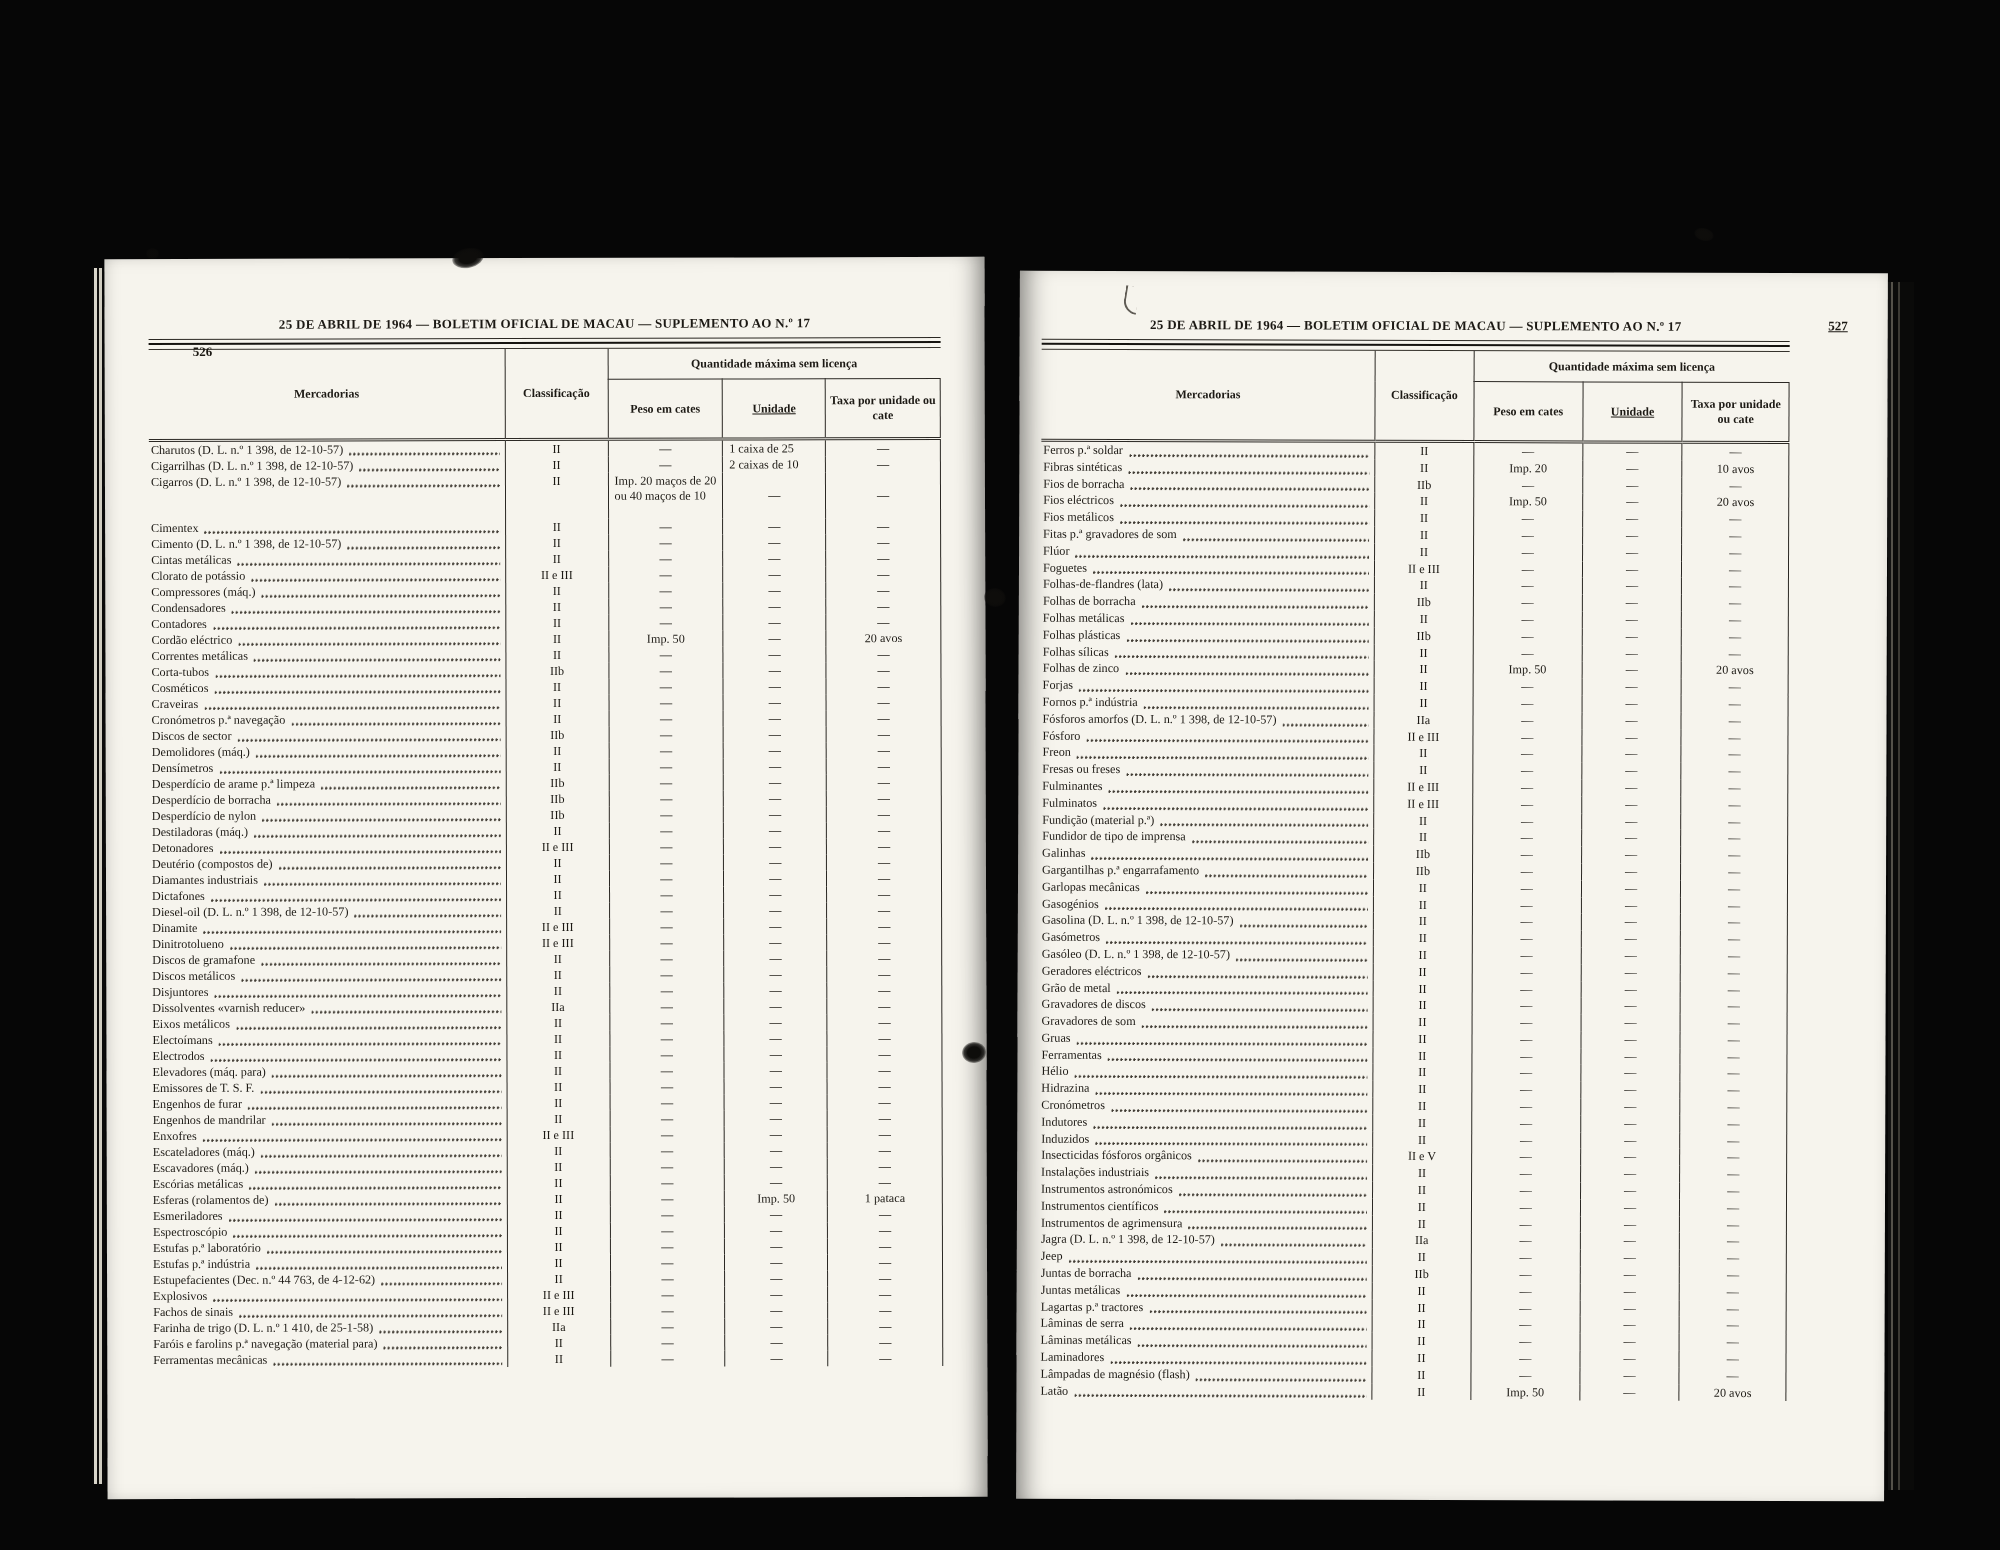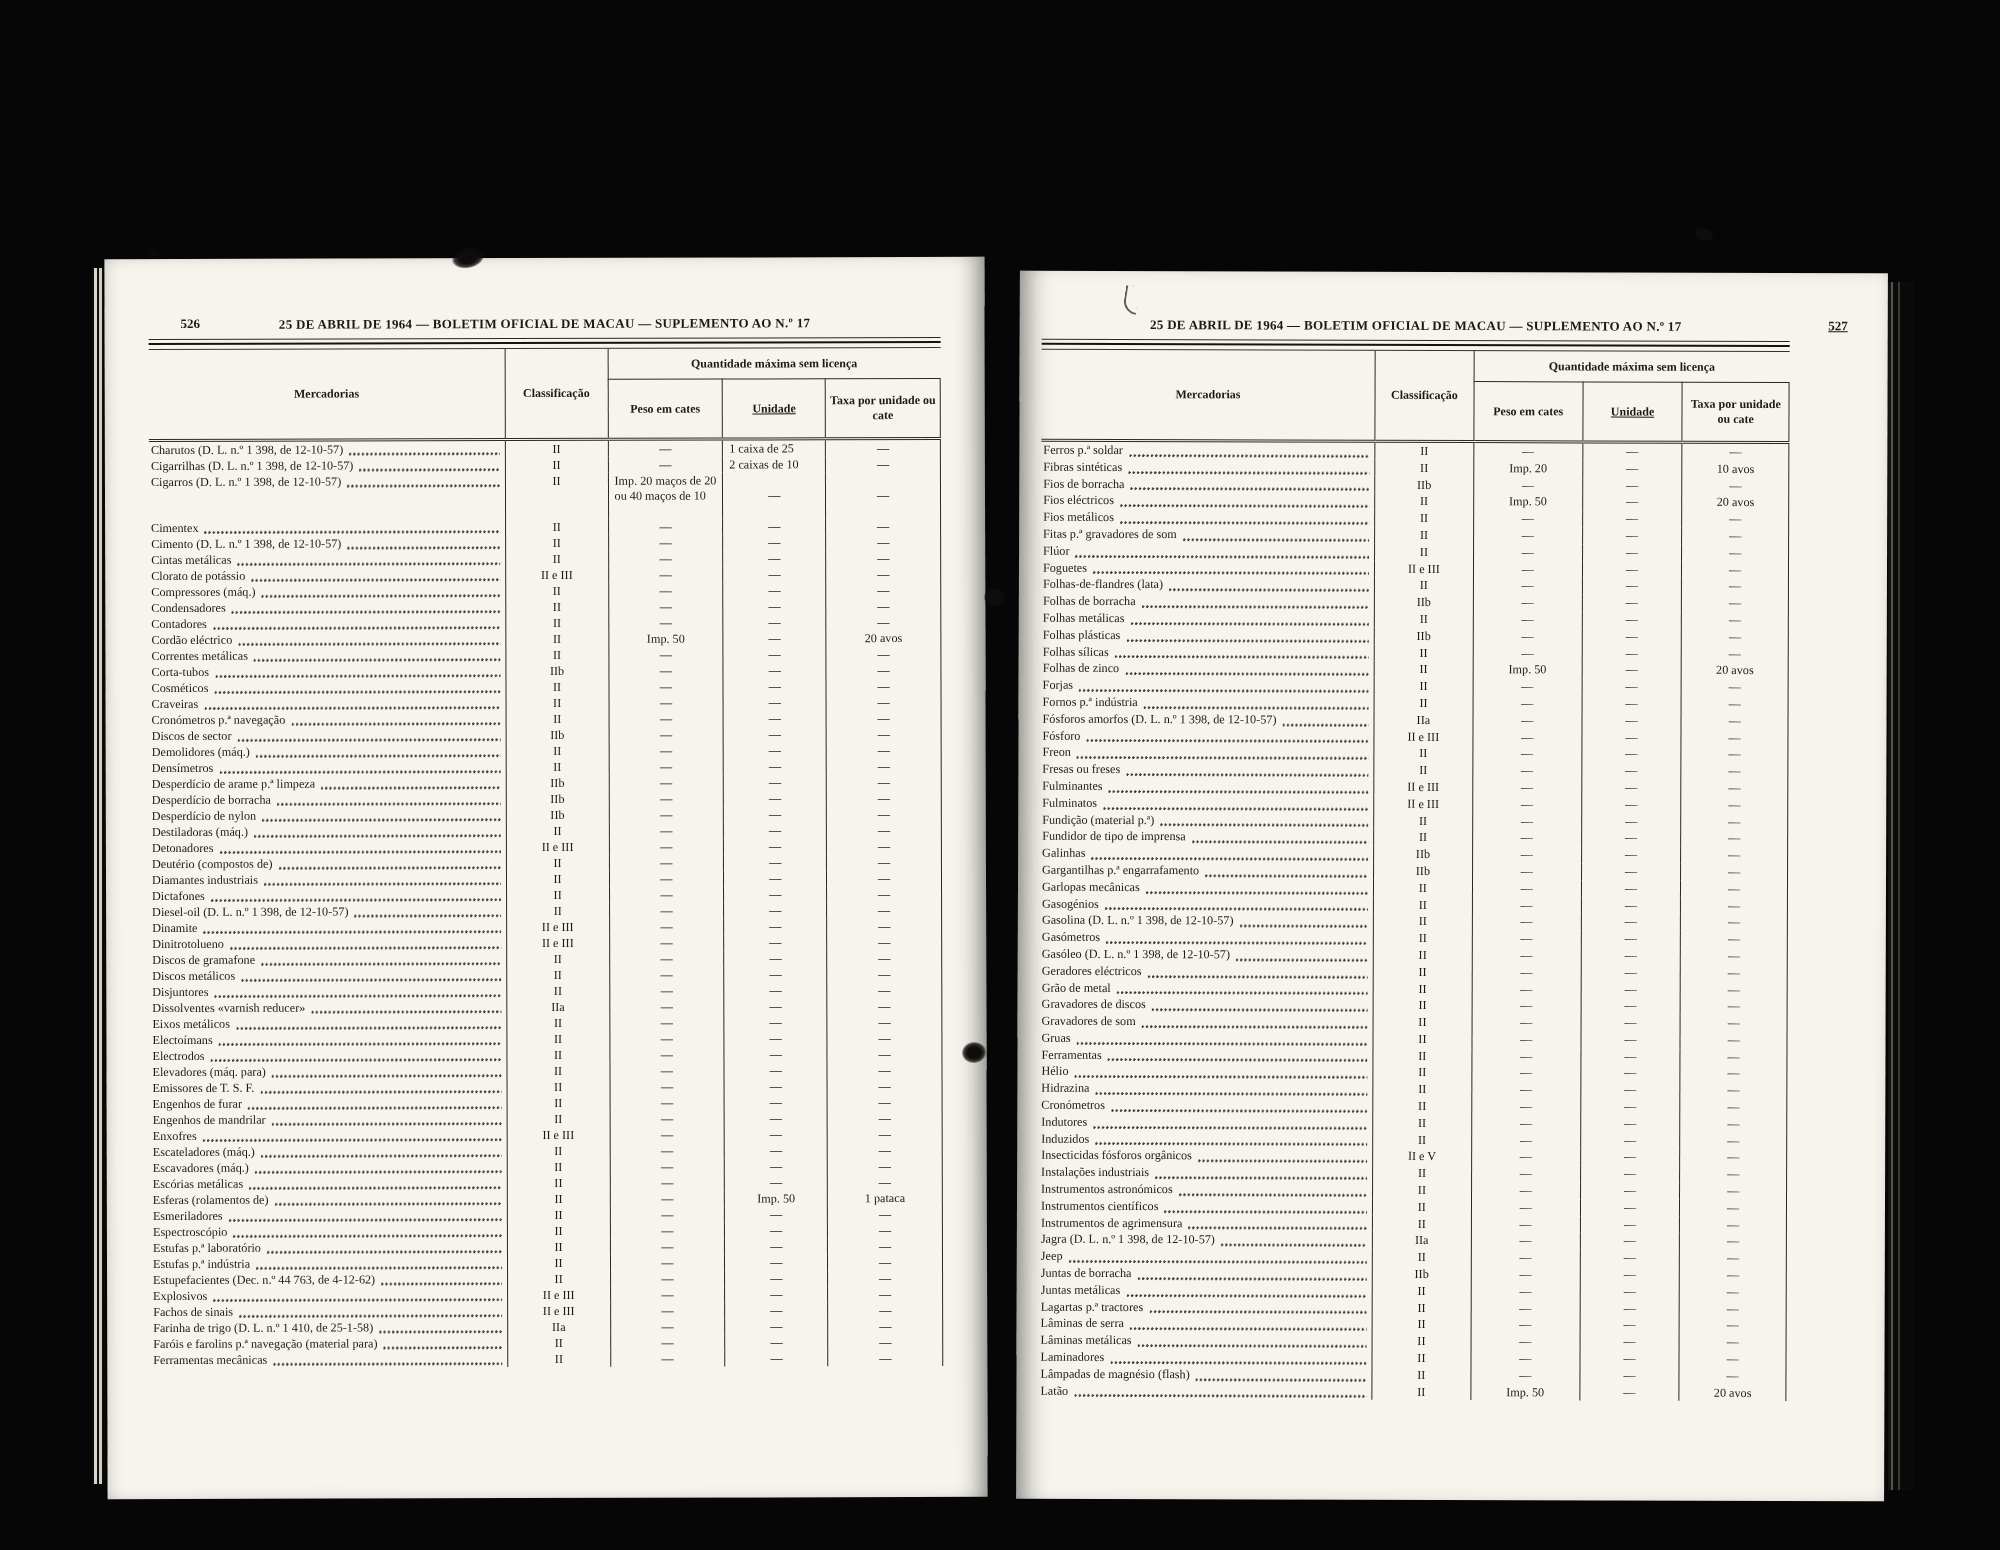--- a/index.html
+++ b/index.html
@@ -29,21 +29,21 @@
     transform:rotate(0.18deg);
     box-shadow:inset 22px 0 26px -16px rgba(0,0,0,.5), inset -8px 0 16px -12px rgba(0,0,0,.2);
   }
   .page-head{position:relative;text-align:center;}
   .pg-left .page-head{margin-top:56px;}
   .pg-right .page-head{margin-top:44px;}
   .running-title{
     font-size:13px;font-weight:600;letter-spacing:.3px;white-space:nowrap;
   }
   .page-num{position:absolute;top:1px;font-size:13px;font-weight:600;}
-  .pg-left .page-num{left:32px;}
+  .pg-left .page-num{left:44px;margin-top:28px;}
   .pg-right .page-num{right:-58px;text-decoration:underline;}
   .title-rule{border-bottom:1.6px solid #2a2722;height:6px;}
   .head-rule{height:4px;margin-top:3px;border-top:2.6px solid #15130f;border-bottom:1.2px solid #35322c;}
   table.tbl{border-collapse:collapse;table-layout:fixed;width:100%;}
   .tbl th{font-weight:600;font-size:12px;vertical-align:middle;padding:0;margin-top:14px;}
   .tbl th.hgroup{height:30px;border-left:1.6px solid var(--line);border-bottom:1.4px solid var(--line);}
   .tbl th.h1{width:45%;}
   .tbl th.h2{width:13%;border-left:1.6px solid var(--line);border-right:1.6px solid var(--line);}
   .tbl th.h3,.tbl th.h4,.tbl th.h5{height:58px;}
   .tbl th.h4{border-left:1.6px solid var(--line);border-right:1.6px solid var(--line);text-decoration:underline;}

